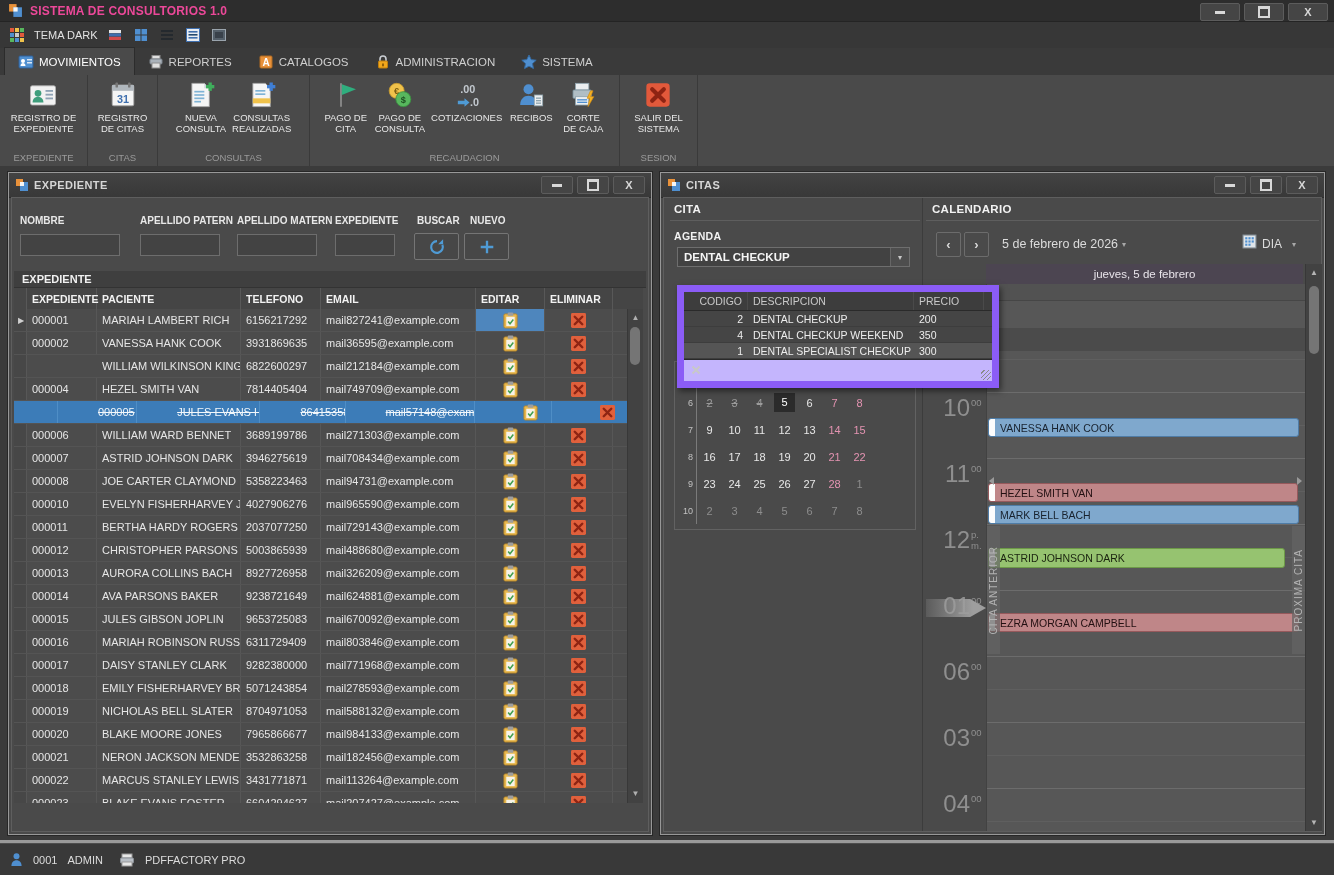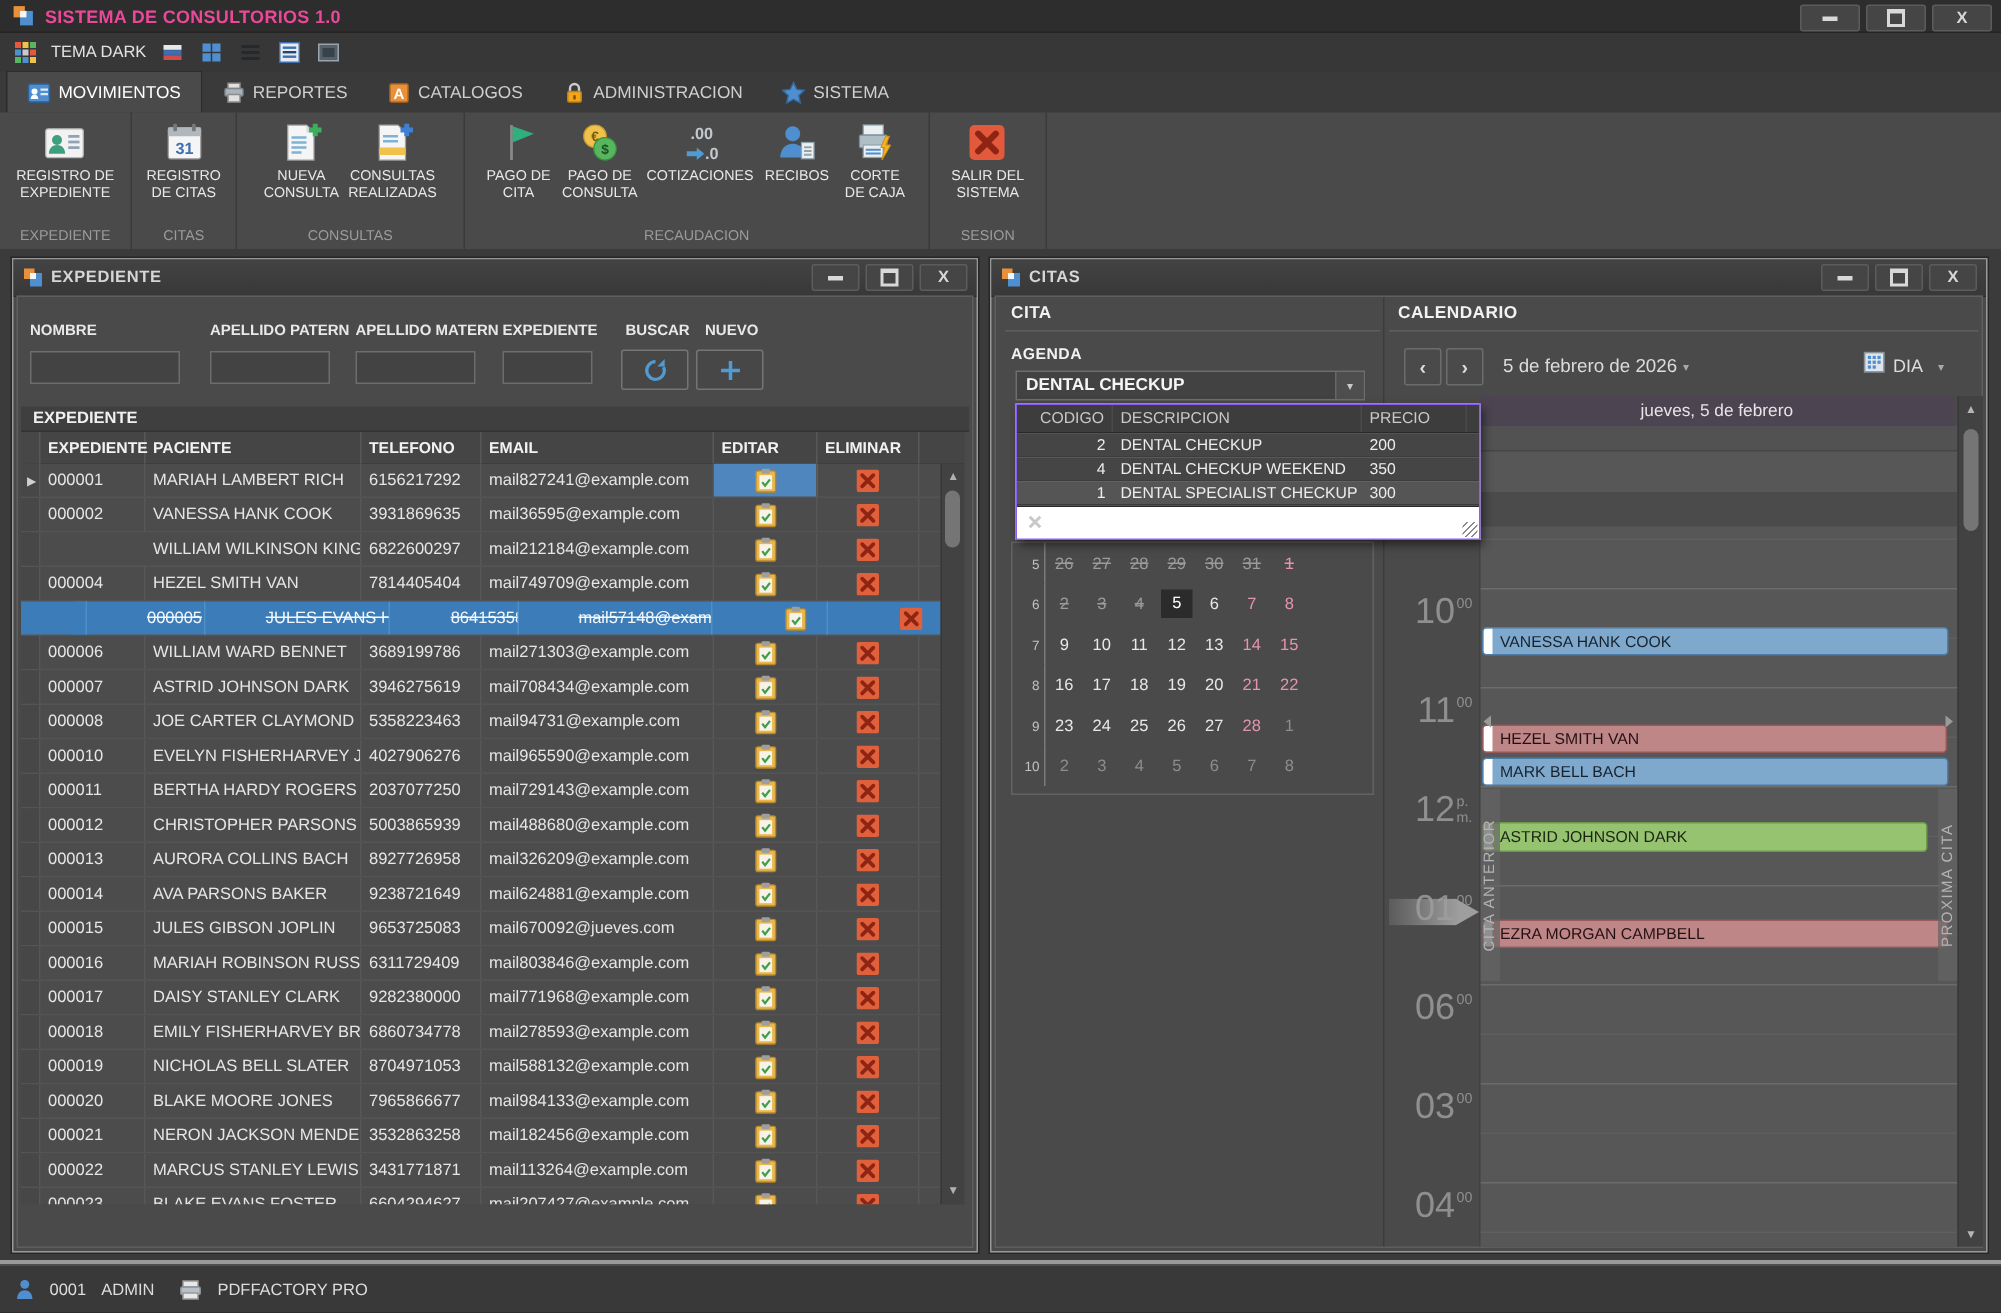--- a/index.html
+++ b/index.html
@@ -84,21 +84,21 @@
 
   
   .panel-h{position:absolute;font-weight:bold;font-size:11.5px;color:#f2f2f2;letter-spacing:.3px;}
   .panel-line{position:absolute;height:1px;background:#5e5e5e;}
   .combo{position:absolute;height:20px;background:#424242;border:1px solid #6e6e6e;box-sizing:border-box;
          display:flex;align-items:center;}
   .combo .cval{flex:1;font-weight:bold;font-size:11.5px;color:#f5f5f5;padding-left:6px;white-space:nowrap;overflow:hidden;}
   .combo .cbtn{width:18px;height:100%;background:#4e4e4e;border-left:1px solid #666;display:flex;align-items:center;justify-content:center;color:#c9c9c9;font-size:8px;}
 
   
-  .popup{position:absolute;background:#ffffff;border:1px solid #8b5cf6;box-shadow:2px 3px 6px rgba(0,0,0,.5);z-index:30;}
+  .popup{position:absolute;background:#c4b5fd;border:7px solid #8b5cf6;box-shadow:2px 3px 6px rgba(0,0,0,.5);z-index:30;margin-top:16px;}
   .p-head{display:flex;height:18px;background:#3d3d3d;border-bottom:1px solid #2a2a2a;color:#c9c9c9;font-size:10.5px;}
   .p-head .pc{display:flex;align-items:center;padding:0 5px;box-sizing:border-box;border-right:1px solid #4a4a4a;}
   .p-row{display:flex;height:15px;background:#454545;color:#ededed;font-size:10.5px;border-bottom:1px solid #3d3d3d;}
   .p-row.sel{background:#555555;}
   .p-row .pc{display:flex;align-items:center;padding:0 5px;box-sizing:border-box;white-space:nowrap;overflow:hidden;}
   .pc.codigo{justify-content:flex-end;}
   .p-foot{height:21px;border-top:1px solid #2a2a2a;position:relative;}
   .p-grip{position:absolute;right:1px;bottom:1px;width:10px;height:10px;
           background:repeating-linear-gradient(135deg,transparent 0 2px,#8a8a8a 2px 3px);}
 
@@ -822,21 +822,21 @@
                     <path d="M4 4l8 8M12 4l-8 8" stroke="#8e2413" stroke-width="2.6" stroke-linecap="round"></path>
                   </svg>
                 </span>
               </div>
             </div>
             <div class="g-row">
               <div class="gc ind" style="width: 13px;"></div>
               <div class="gc" style="width: 70px;">000015</div>
               <div class="gc" style="width: 144px;">JULES GIBSON JOPLIN</div>
               <div class="gc" style="width: 80px;">9653725083</div>
-              <div class="gc" style="width: 155px;">mail670092@jueves.com</div>
+              <div class="gc" style="width: 155px;">mail670092@example.com</div>
               <div class="gc icon-cell" style="width: 69px;">
                 <span>
                   <svg width="15" height="17" viewBox="0 0 16 18">
                     <rect x="1" y="2" width="14" height="15" rx="1.5" fill="#e8b84e" stroke="#b8882a"></rect>
                     <rect x="5" y="0.5" width="6" height="3.5" rx="1" fill="#9e9e9e"></rect>
                     <rect x="3.5" y="5" width="9" height="10" fill="#f7f3e8"></rect>
                     <path d="M5.5 10l2 2.5 3.5-4.5" fill="none" stroke="#3f9e4c" stroke-width="1.6"></path>
                   </svg>
                 </span>
               </div>
@@ -896,21 +896,21 @@
                     <rect width="16" height="16" rx="1.5" fill="#e0603c"></rect>
                     <path d="M4 4l8 8M12 4l-8 8" stroke="#8e2413" stroke-width="2.6" stroke-linecap="round"></path>
                   </svg>
                 </span>
               </div>
             </div>
             <div class="g-row">
               <div class="gc ind" style="width: 13px;"></div>
               <div class="gc" style="width: 70px;">000018</div>
               <div class="gc" style="width: 144px;">EMILY FISHERHARVEY BR...</div>
-              <div class="gc" style="width: 80px;">6860734778</div>
+              <div class="gc" style="width: 80px;">5071243854</div>
               <div class="gc" style="width: 155px;">mail278593@example.com</div>
               <div class="gc icon-cell" style="width: 69px;">
                 <span>
                   <svg width="15" height="17" viewBox="0 0 16 18">
                     <rect x="1" y="2" width="14" height="15" rx="1.5" fill="#e8b84e" stroke="#b8882a"></rect>
                     <rect x="5" y="0.5" width="6" height="3.5" rx="1" fill="#9e9e9e"></rect>
                     <rect x="3.5" y="5" width="9" height="10" fill="#f7f3e8"></rect>
                     <path d="M5.5 10l2 2.5 3.5-4.5" fill="none" stroke="#3f9e4c" stroke-width="1.6"></path>
                   </svg>
                 </span>

